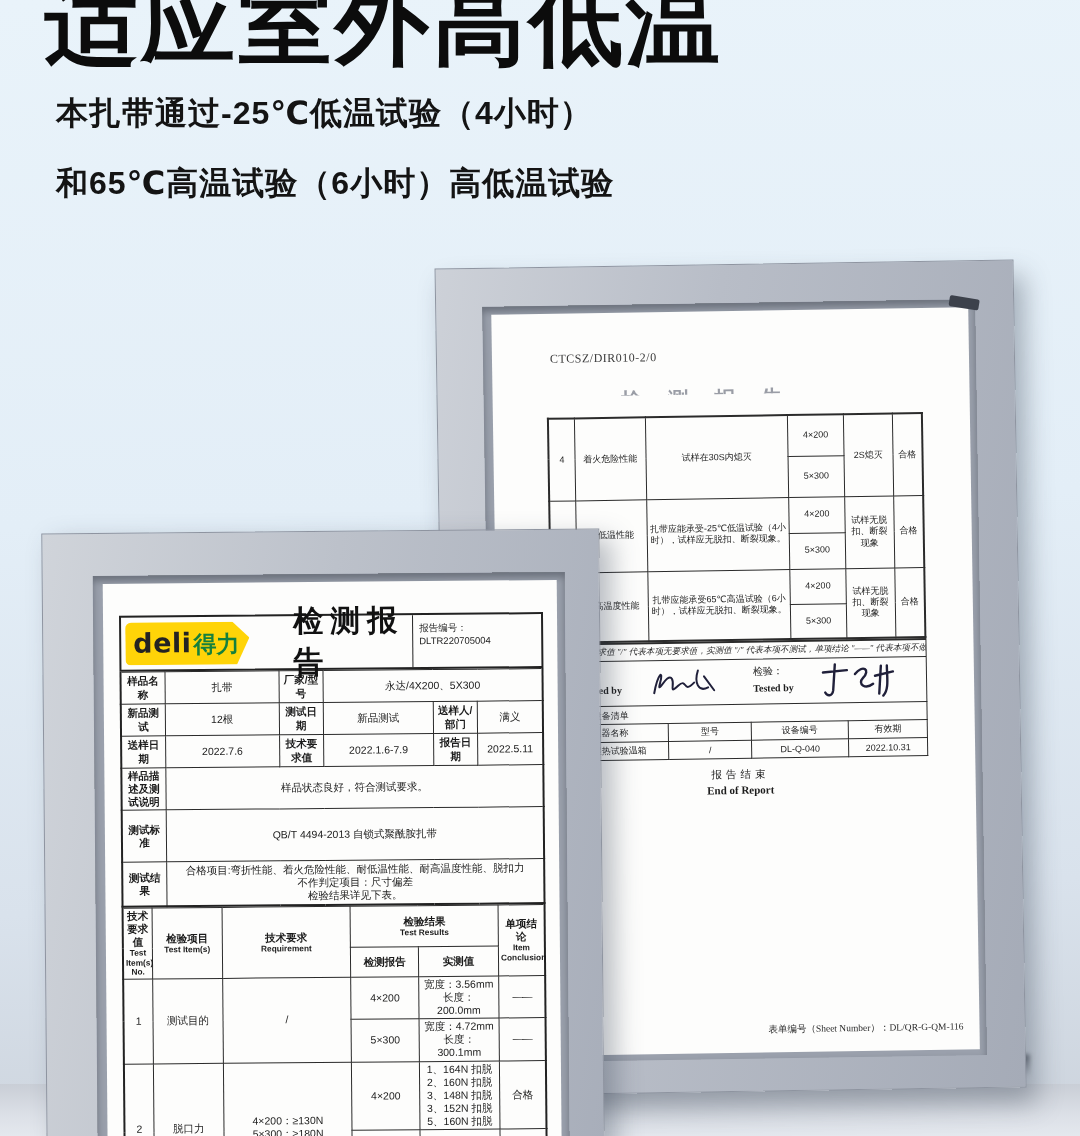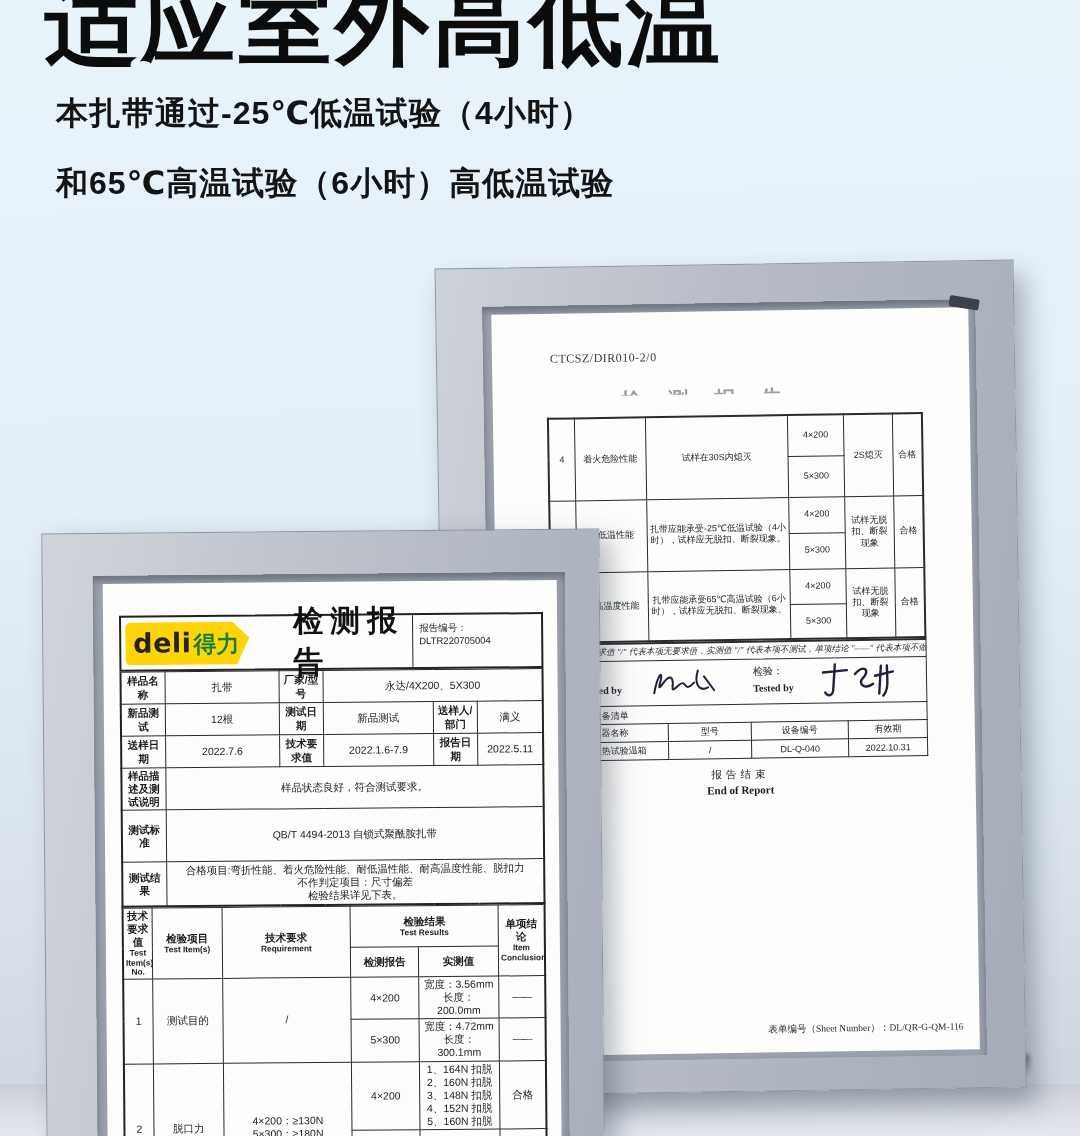--- a/index.html
+++ b/index.html
@@ -341,21 +341,21 @@
           <td rowspan="2">脱口力</td>
           <td rowspan="2">
             <div>4×200：≥130N</div>
             <div>5×300：≥180N</div>
           </td>
           <td>4×200</td>
           <td class="meas">
             <div>1、164N 扣脱</div>
             <div>2、160N 扣脱</div>
             <div>3、148N 扣脱</div>
-            <div>4、152N 扣脱</div>
+            <div>3、152N 扣脱</div>
             <div>5、160N 扣脱</div>
           </td>
           <td>合格</td>
         </tr>
         <tr style="height:62px">
           <td>5×300</td>
           <td class="meas">
             
             
             

